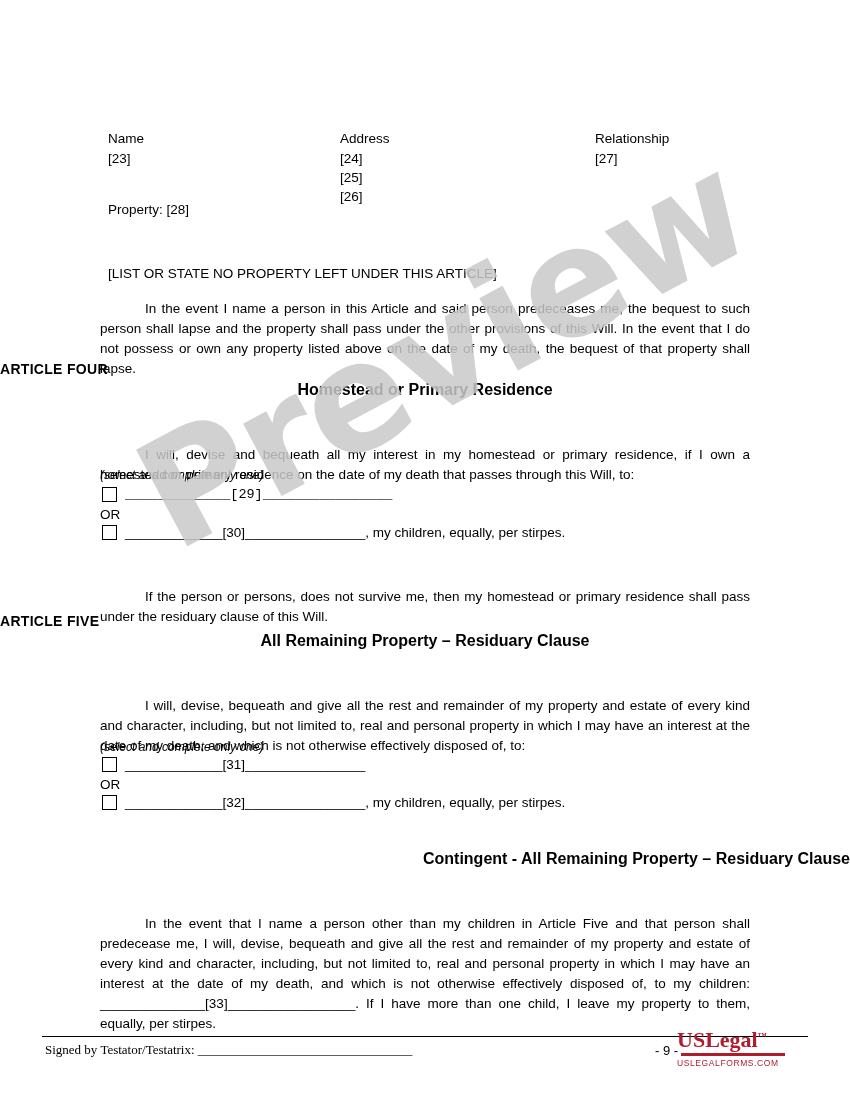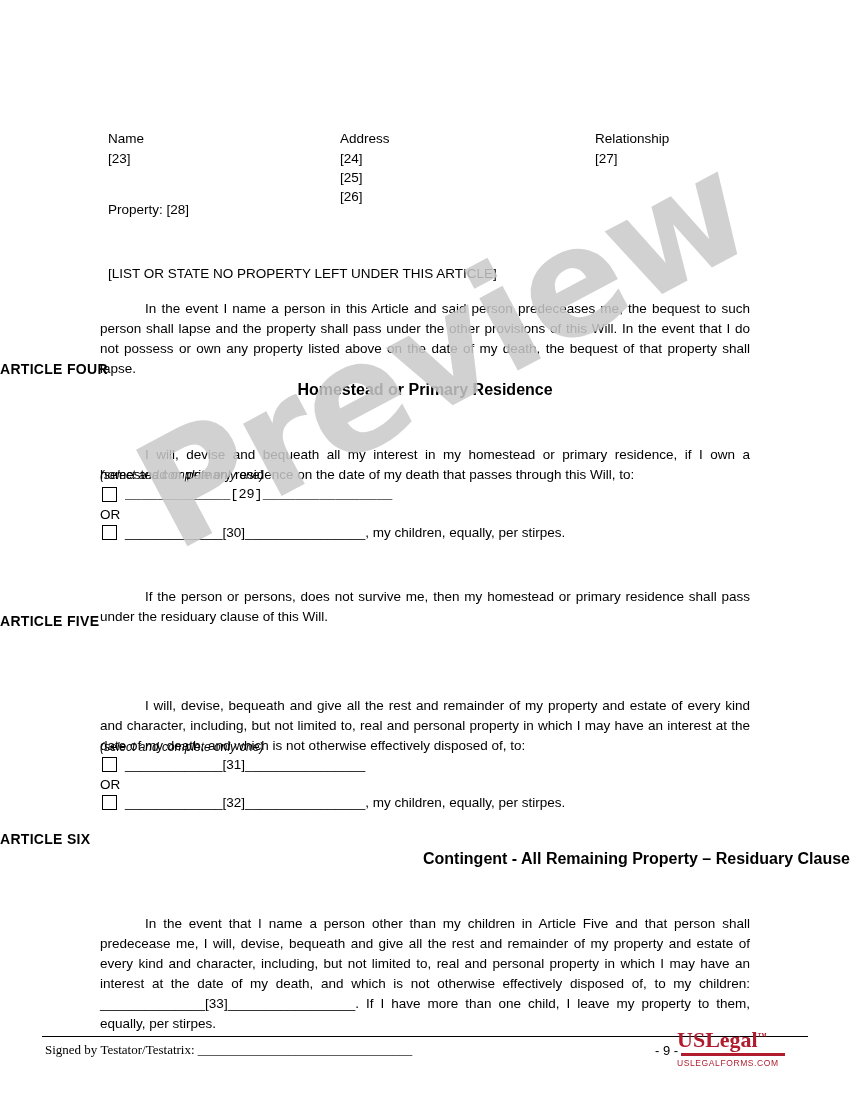--- a/index.html
+++ b/index.html
@@ -212,38 +212,38 @@
     <div class="or-text" style="left:100px; top:507px;">OR</div>
 
     <div class="checkline" style="left:102px; top:525px;">
       <span class="checkbox"></span>
       <span>_____________[30]________________, my children, equally, per stirpes.</span>
     </div>
 
     <div class="body-text indent" style="left:100px; top:559px; width:650px;">If the person or persons, does not survive me, then my homestead or primary residence shall pass under the residuary clause of this Will.</div>
 
     <div class="article-title" style="top:613px;">ARTICLE FIVE</div>
+    <div class="article-sub" style="top:632px;">All Remaining Property – Residuary Clause</div>
 
     <div class="body-text indent" style="left:100px; top:668px; width:650px;">I will, devise, bequeath and give all the rest and remainder of my property and estate of every kind and character, including, but not limited to, real and personal property in which I may have an interest at the date of my death, and which is not otherwise effectively disposed of, to:</div>
 
     <div class="select-note" style="left:100px; top:740px;">(select and complete only one)</div>
 
     <div class="checkline" style="left:102px; top:757px;">
       <span class="checkbox"></span>
       <span>_____________[31]________________</span>
     </div>
 
     <div class="or-text" style="left:100px; top:777px;">OR</div>
 
     <div class="checkline" style="left:102px; top:795px;">
       <span class="checkbox"></span>
       <span>_____________[32]________________, my children, equally, per stirpes.</span>
     </div>
 
-    <div class="article-title" style="top:831px;">ARTICLE SIX</div>
     <div class="article-sub" style="top:850px;text-align:right;">Contingent - All Remaining Property – Residuary Clause</div>
 
     <div class="body-text indent" style="left:100px; top:886px; width:650px;">In the event that I name a person other than my children in Article Five and that person shall predecease me, I will, devise, bequeath and give all the rest and remainder of my property and estate of every kind and character, including, but not limited to, real and personal property in which I may have an interest at the date of my death, and which is not otherwise effectively disposed of, to my children:  ______________[33]_________________.  If I have more than one child, I leave my property to them, equally, per stirpes.</div>
 
     <div class="footer-rule"></div>
     <div class="footer-left">Signed by Testator/Testatrix:  _________________________________</div>
     <div class="page-num">- 9 -</div>
   </div>
 
   <div class="watermark">

